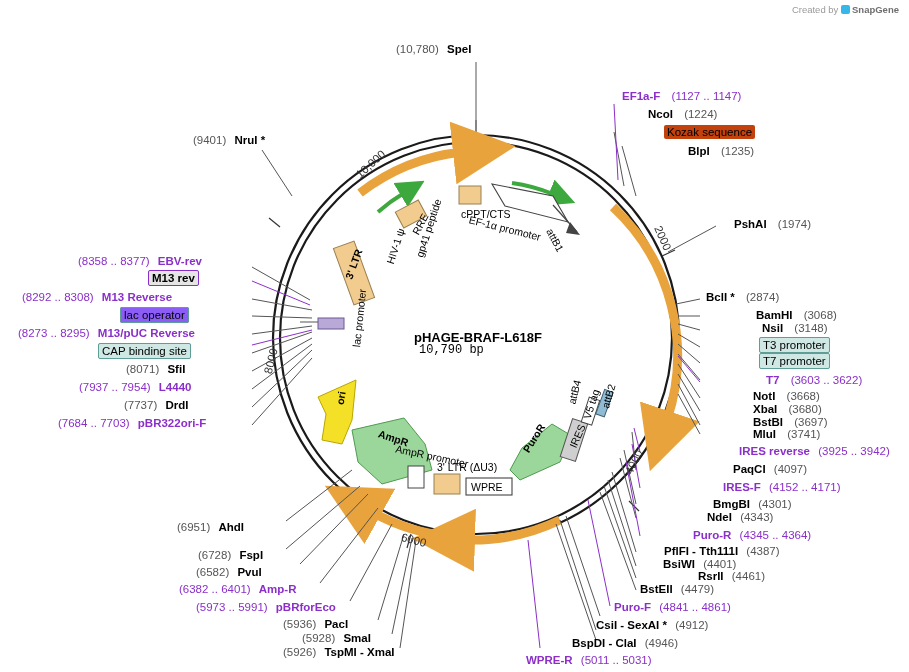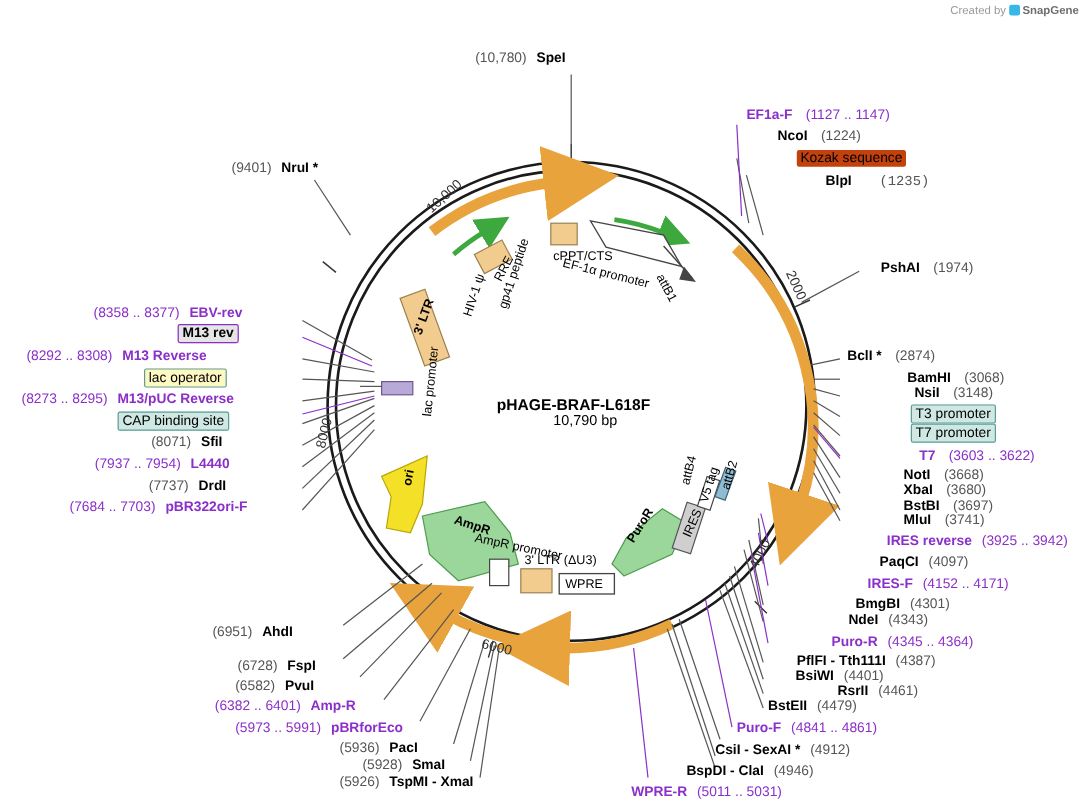--- a/index.html
+++ b/index.html
@@ -12,21 +12,21 @@
   .pos{color:#555;}
   .purple{color:#8b2fc9;}
   .purple-b{color:#8b2fc9;font-weight:bold;}
   #snapgene{position:absolute;right:10px;top:4px;font-size:9.5px;color:#9a9a9a;}
   #snapgene .sg{color:#6f6f6f;font-weight:bold;}
   #snapgene .dot{display:inline-block;width:9px;height:9px;background:#37b6e8;
       border-radius:2px;vertical-align:-1px;margin-right:2px;}
   .hl{padding:1px 3px;border-radius:2px;}
   .hl-kozak{background:#c2410c;}
   .hl-m13rev{background:#e5e5e5;border:1px solid #8b2fc9;}
-  .hl-lacop{background:#fef9c3;border:1px solid #5f9e96;}
+  .hl-lacop{background:#8b5cf6;border:1px solid #5f9e96;}
   .hl-cap{background:#cfe8e4;border:1px solid #5f9e96;}
   .hl-t3{background:#cfe8e4;border:1px solid #5f9e96;}
   .hl-t7{background:#cfe8e4;border:1px solid #5f9e96;}
   svg{position:absolute;left:0;top:0;}
   .plasmid-name{font-weight:bold;font-size:13px;}
   .plasmid-size{font-size:12px;}
   .feat{font-size:10.5px;}
 </style>
 </head>
 <body>
@@ -163,21 +163,21 @@
     <line x1="700" y1="425" x2="678" y2="384"></line>
     <line x1="700" y1="434" x2="678" y2="394"></line>
   </g>
   <g stroke="#8b2fc9" stroke-width="1" fill="none">
     <line x1="614" y1="104" x2="618" y2="180"></line>
     <line x1="700" y1="382" x2="678" y2="356"></line>
   </g>
 </svg>
 
 <div class="lbl plasmid-name" style="left:414px;top:330px;">pHAGE-BRAF-L618F</div>
-<div class="lbl plasmid-size" style="left:461px;top:343px;">10,790 bp</div>
+<div class="lbl plasmid-size" style="left:419px;top:343px;font-family:Liberation Mono, monospace;">10,790 bp</div>
 
 <div class="lbl" style="left:353px;top:158px;transform:rotate(-42deg);color:#333;">10,000</div>
 <div class="lbl" style="left:650px;top:232px;transform:rotate(66deg);color:#333;">2000</div>
 <div class="lbl" style="left:621px;top:456px;transform:rotate(-64deg);color:#333;">4000</div>
 <div class="lbl" style="left:401px;top:534px;transform:rotate(14deg);color:#333;">6000</div>
 <div class="lbl" style="left:258px;top:355px;transform:rotate(-76deg);color:#333;">8000</div>
 
 <div class="lbl feat" style="left:461px;top:208px;">cPPT/CTS</div>
 <div class="lbl feat" style="left:468px;top:222px;transform:rotate(14deg);">EF-1α promoter</div>
 <div class="lbl feat" style="left:543px;top:234px;transform:rotate(62deg);">attB1</div>
@@ -340,21 +340,21 @@
 </div>
 <div class="lbl" style="left:648px;top:108px;">
   <span class="bold">NcoI</span>
   <span class="pos" style="margin-left:8px;margin-top:40px;">(1224)</span>
 </div>
 <div class="lbl" style="left:664px;top:126px;">
   <span class="hl hl-kozak">Kozak sequence</span>
 </div>
 <div class="lbl" style="left:688px;top:145px;">
   <span class="bold">BlpI</span>
-  <span class="pos" style="margin-left:20px;font-family:Liberation Mono, monospace;">(1235)</span>
+  <span class="pos" style="margin-left:8px;">(1235)</span>
 </div>
 <div class="lbl" style="left:734px;top:218px;">
   <span class="bold">PshAI</span>
   <span class="pos" style="margin-left:8px;">(1974)</span>
 </div>
 <div class="lbl" style="left:706px;top:291px;">
   <span class="bold">BclI *</span>
   <span class="pos" style="margin-left:8px;">(2874)</span>
 </div>
 <div class="lbl" style="left:756px;top:309px;">

